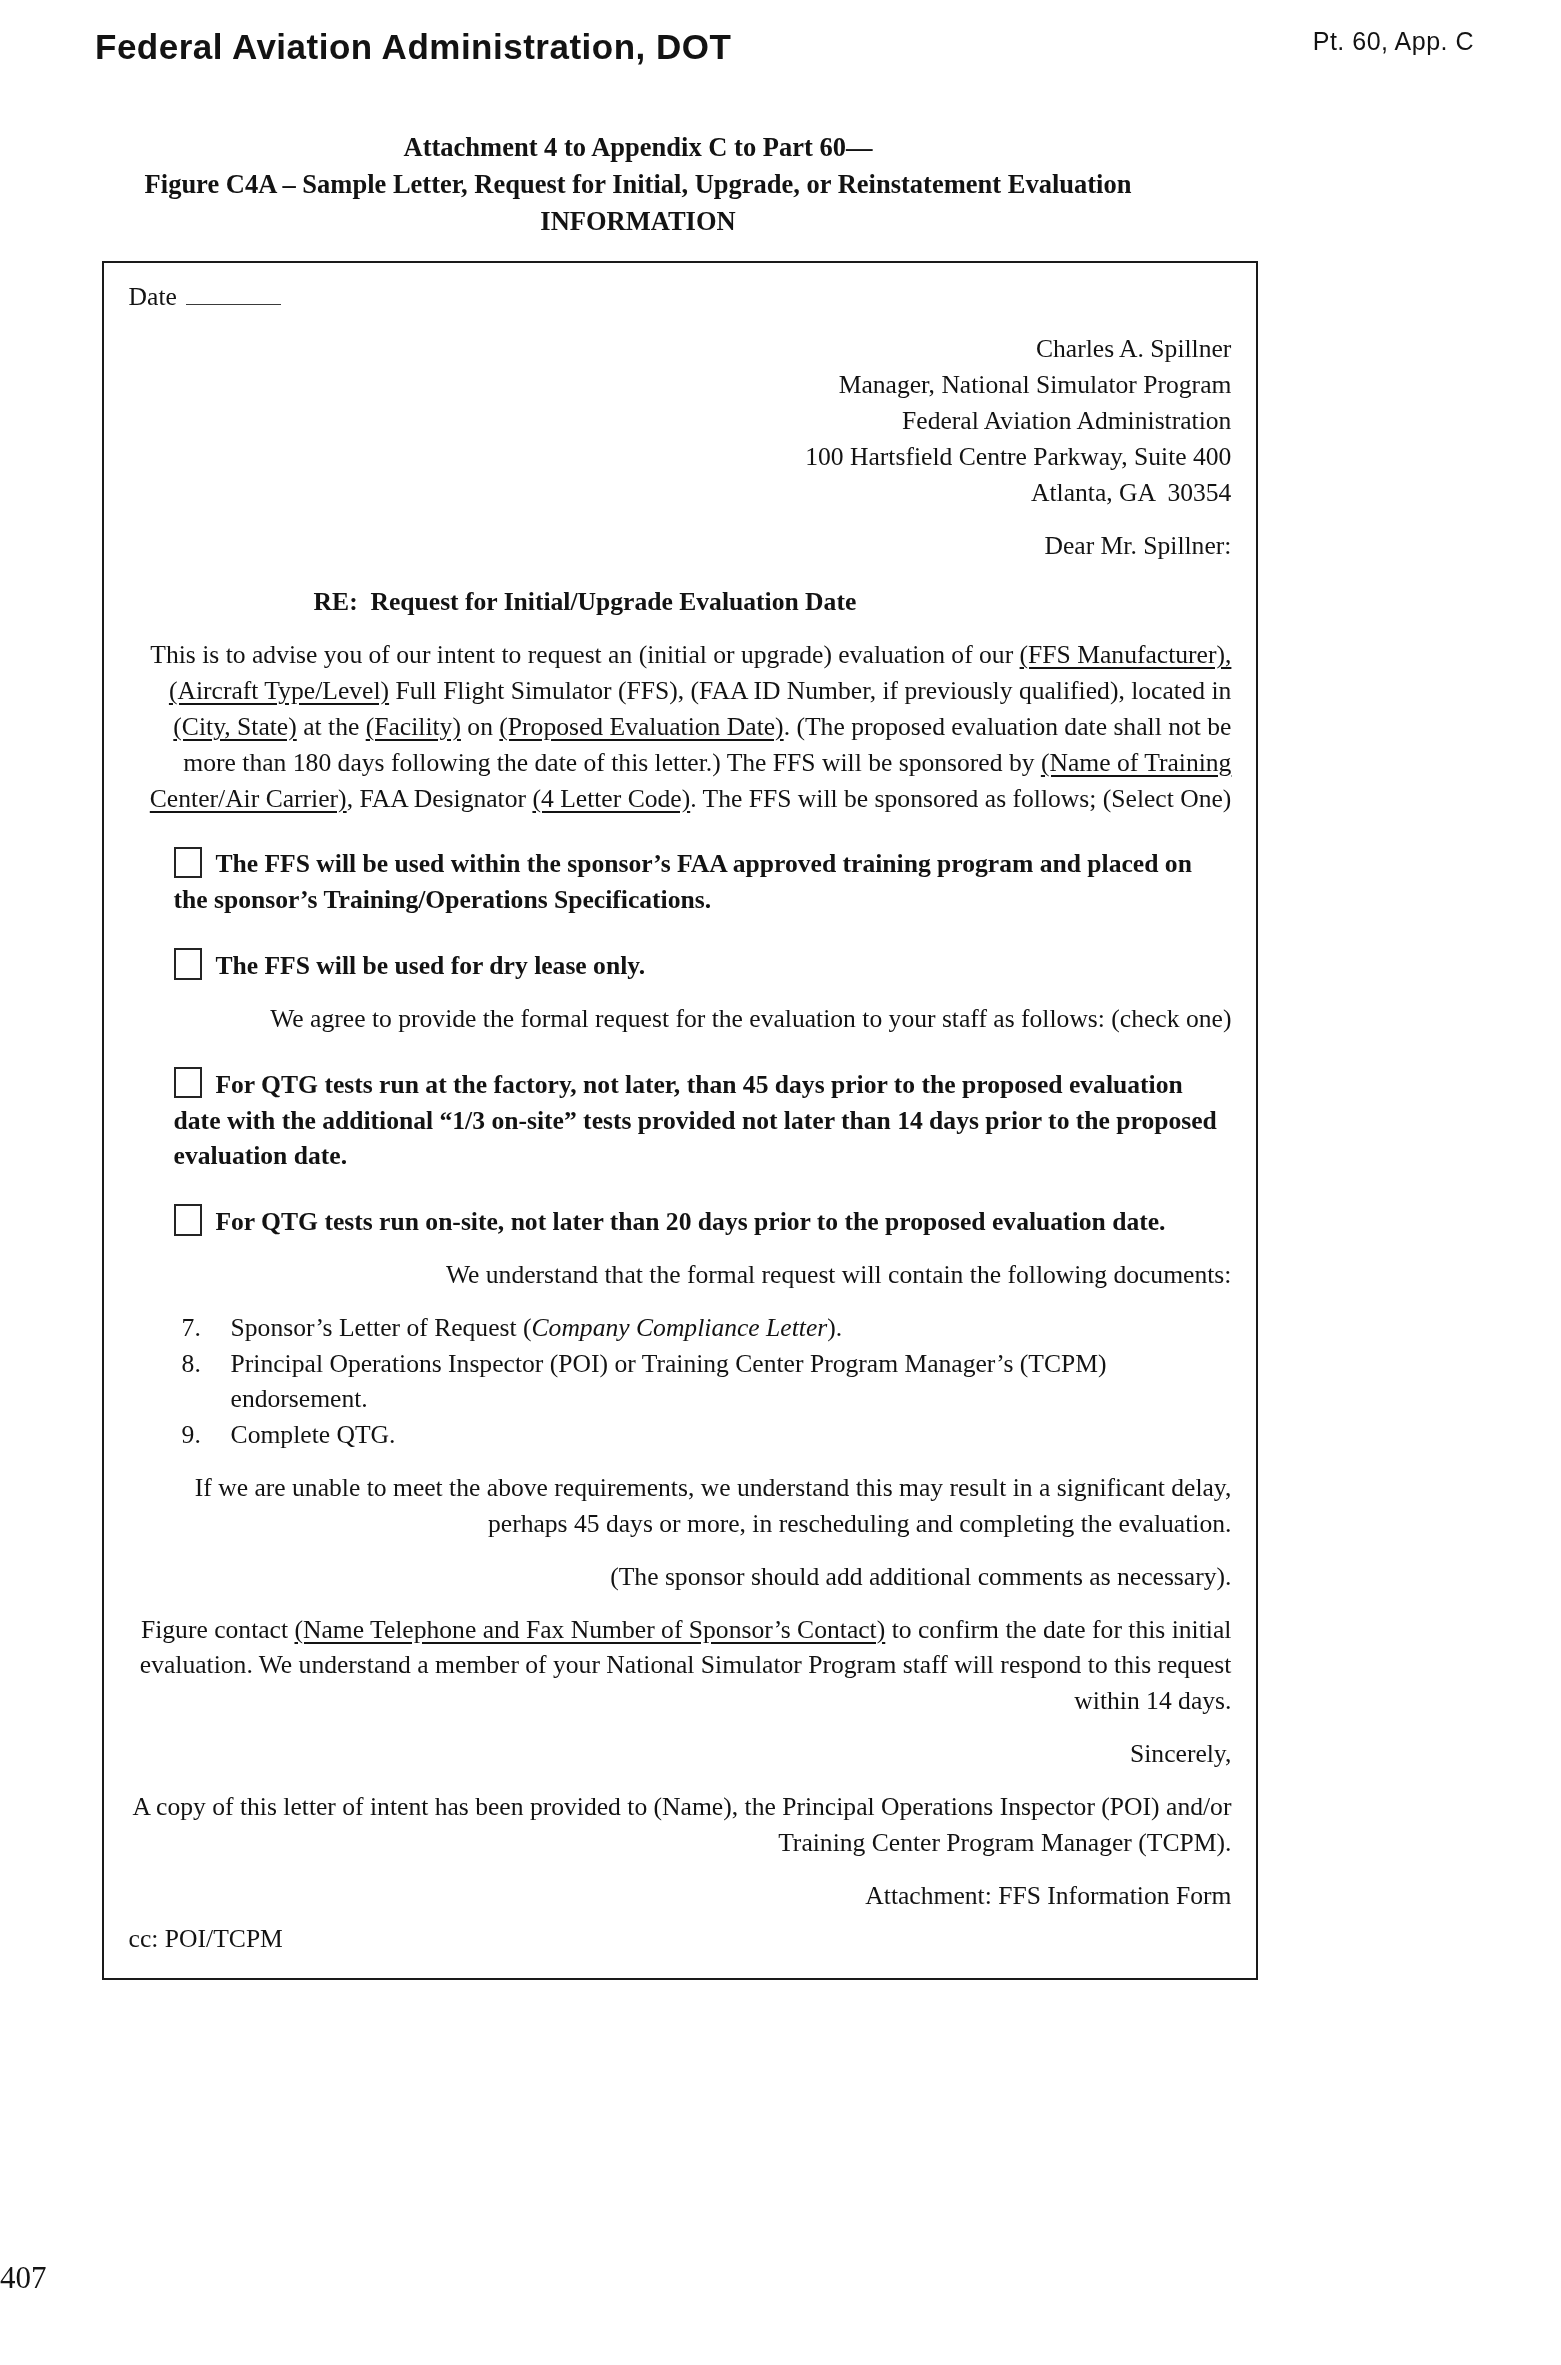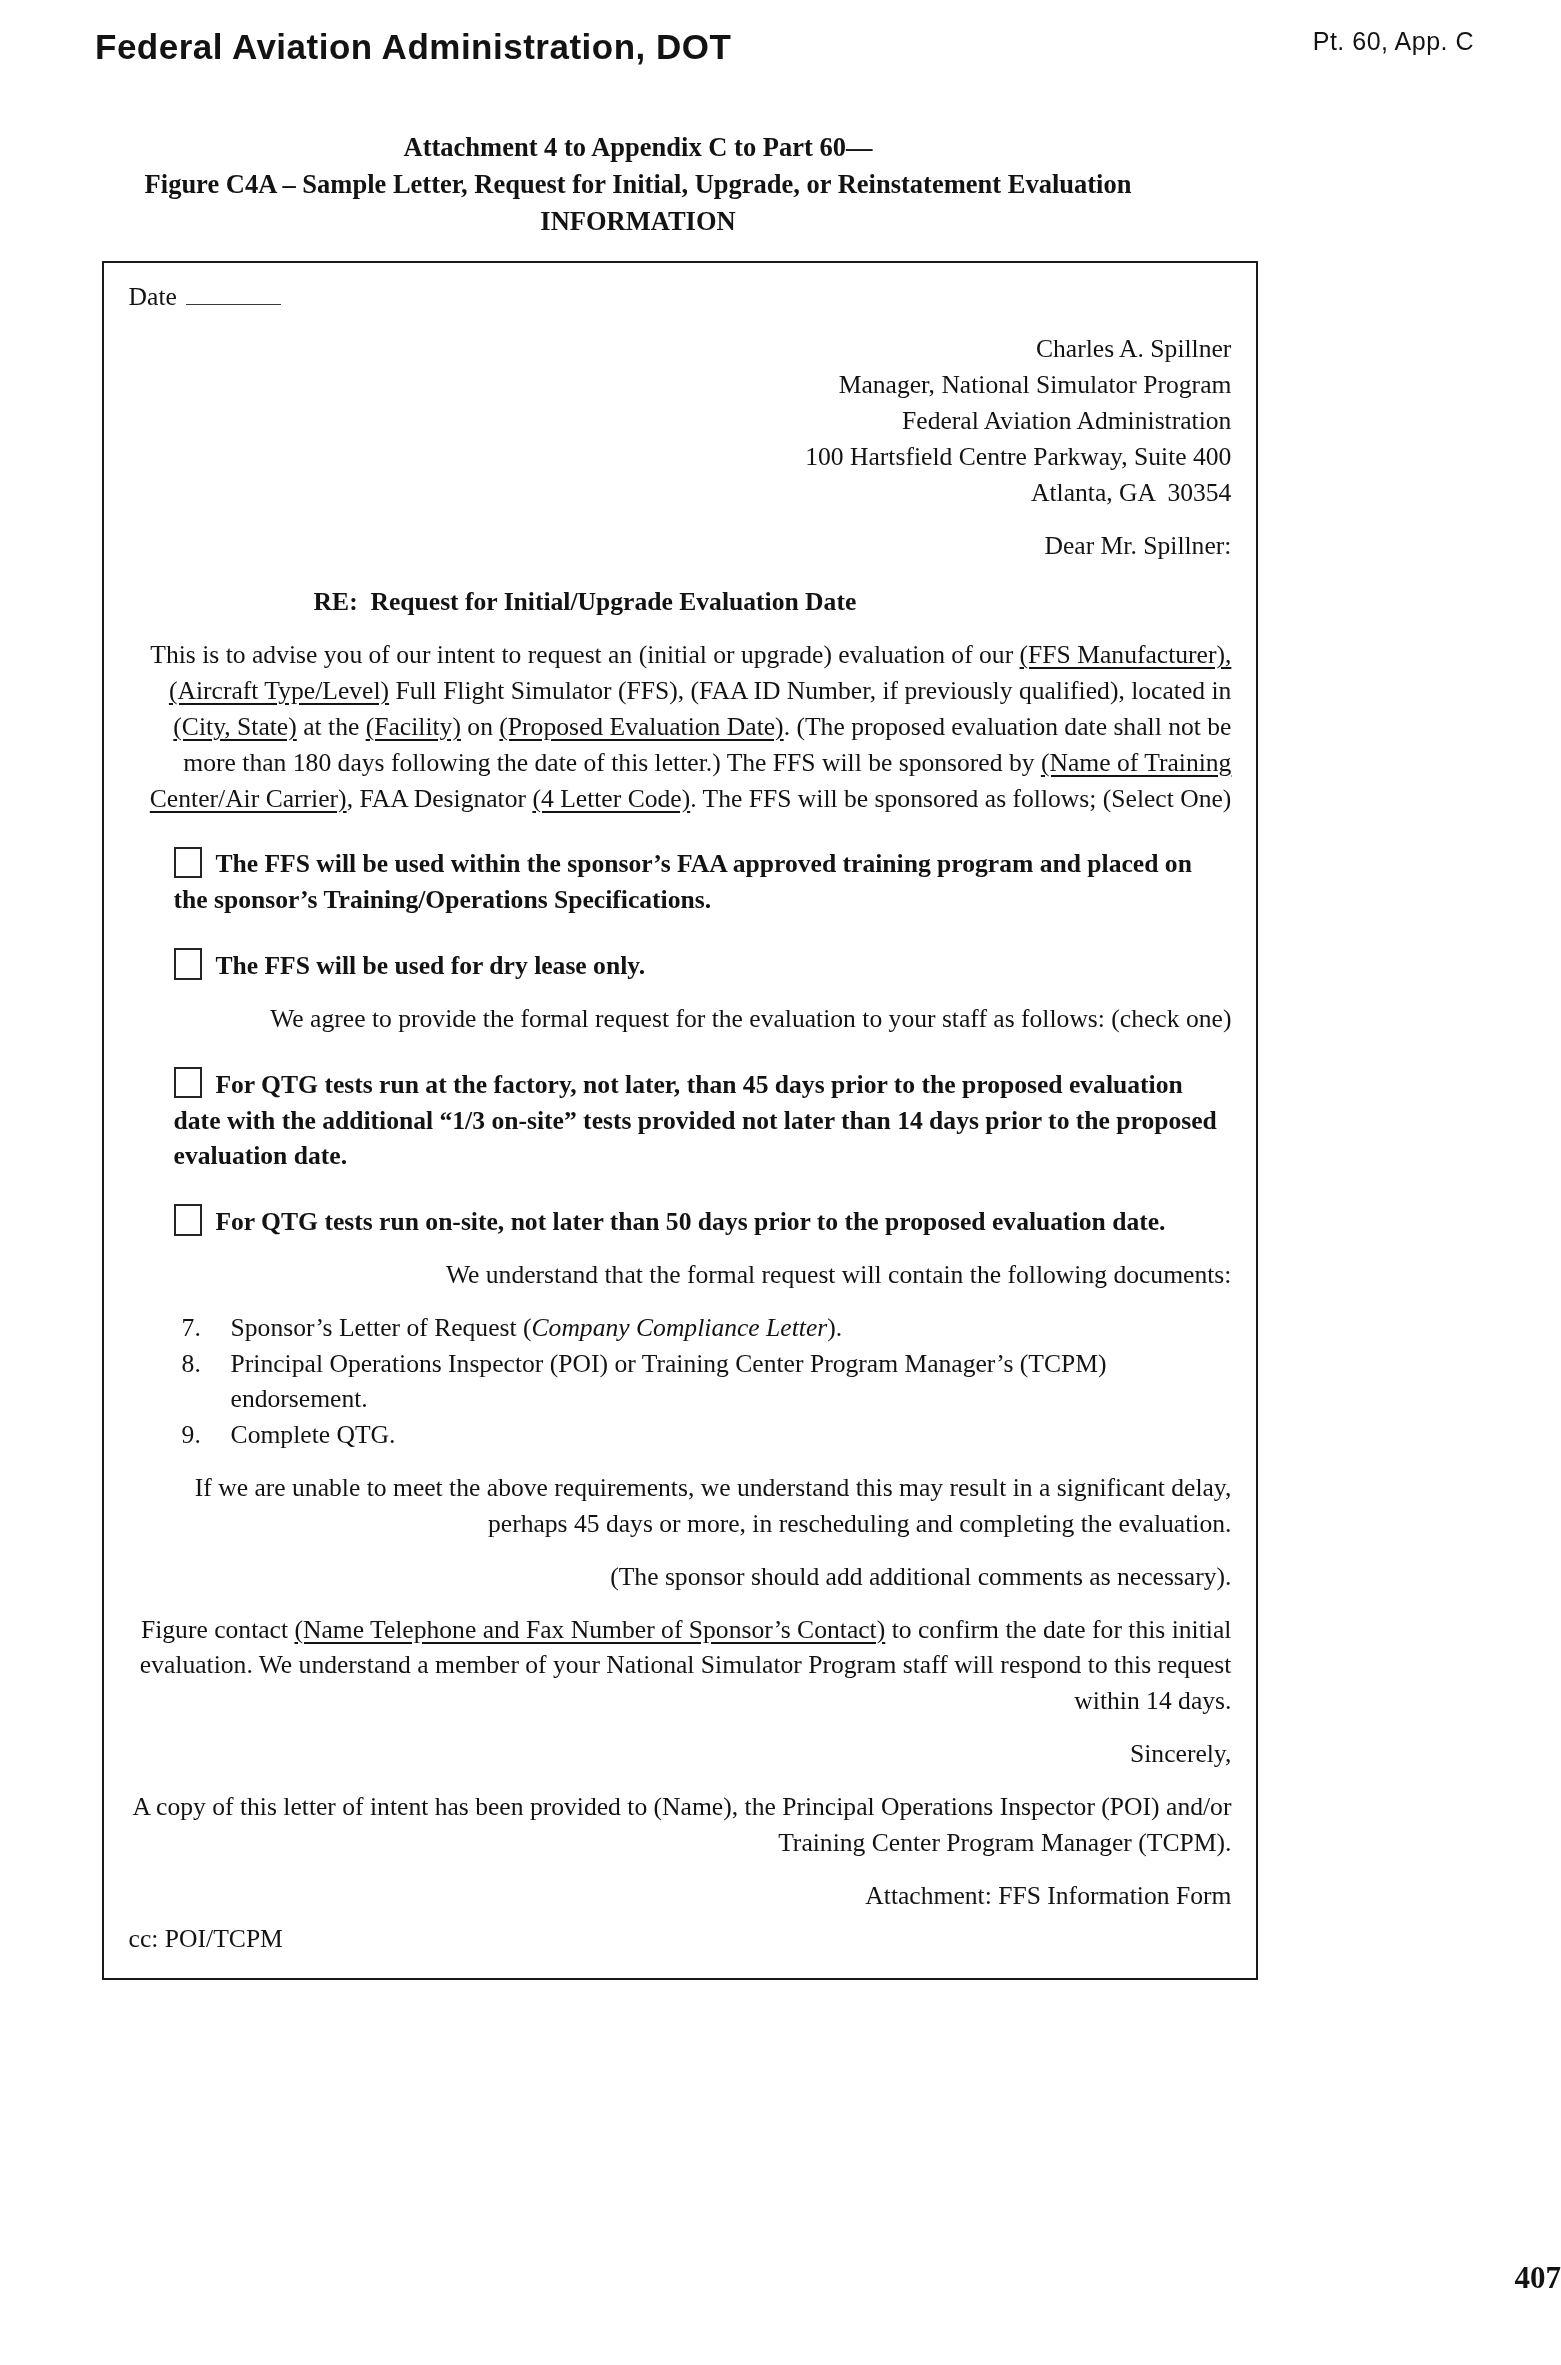--- a/index.html
+++ b/index.html
@@ -85,23 +85,22 @@
   .doc-item { display: flex; }
   .doc-num { width: 49px; flex: none; }
   .doc-text { flex: 1; }
   .it { font-style: italic; }
   .cc-line { margin-top: 8px; }
   .page-number {
     position: absolute;
     left: 0;
     top: 2260px;
     width: 1561px;
-    text-align: right;
+    text-align: left;
     font-size: 31px;
-    font-weight: bold;
   }
 </style>
 </head>
 <body>
 
 <div class="page-header-left">Federal Aviation Administration, DOT</div>
 <div class="page-header-right">Pt. 60, App. C</div>
 
 <div class="doc-title">
   <div>Attachment 4 to Appendix C to Part 60—</div>
@@ -139,21 +138,21 @@
     <span class="checkbox"></span><span>The FFS will be used for dry lease only.</span>
   </div>
 
   <div class="block">We agree to provide the formal request for the evaluation to your staff as follows: (check one)</div>
 
   <div class="cb-item">
     <span class="checkbox"></span><span>For QTG tests run at the factory, not later, than 45 days prior to the proposed evaluation date with the additional “1/3 on-site” tests provided not later than 14 days prior to the proposed evaluation date.</span>
   </div>
 
   <div class="cb-item">
-    <span class="checkbox"></span><span>For QTG tests run on-site, not later than 50 days prior to the proposed evaluation date.</span>
+    <span class="checkbox"></span><span>For QTG tests run on-site, not later than 20 days prior to the proposed evaluation date.</span>
   </div>
 
   <div class="block">We understand that the formal request will contain the following documents:</div>
 
   <div class="doc-list">
     <div class="doc-item">
       <span class="doc-num">7.</span>
       <span class="doc-text"><span>Sponsor’s Letter of Request (</span><span class="it">Company Compliance Letter</span><span>).</span></span>
     </div>
     <div class="doc-item">

